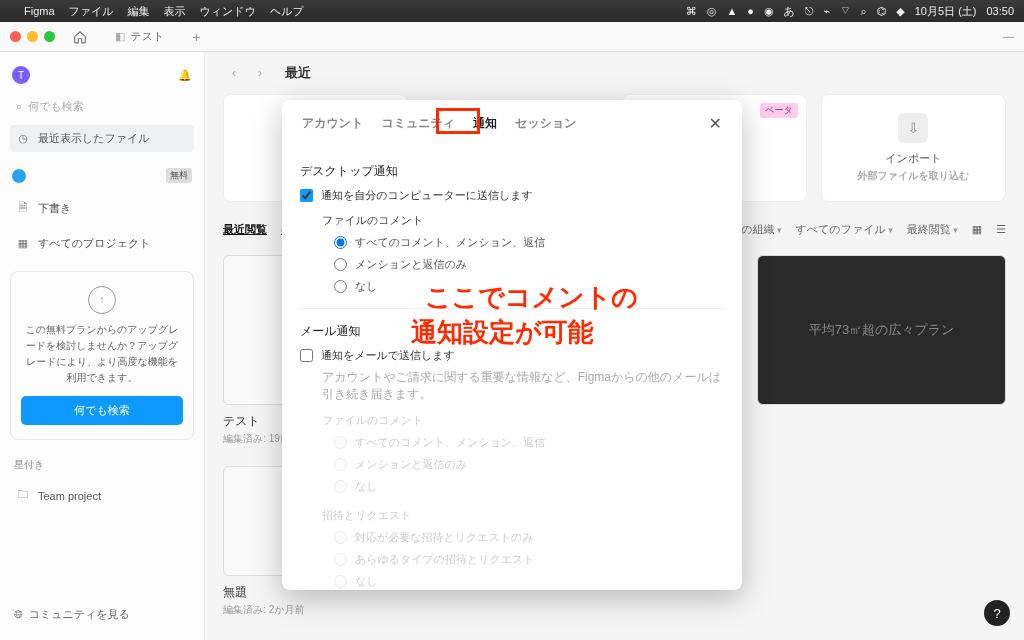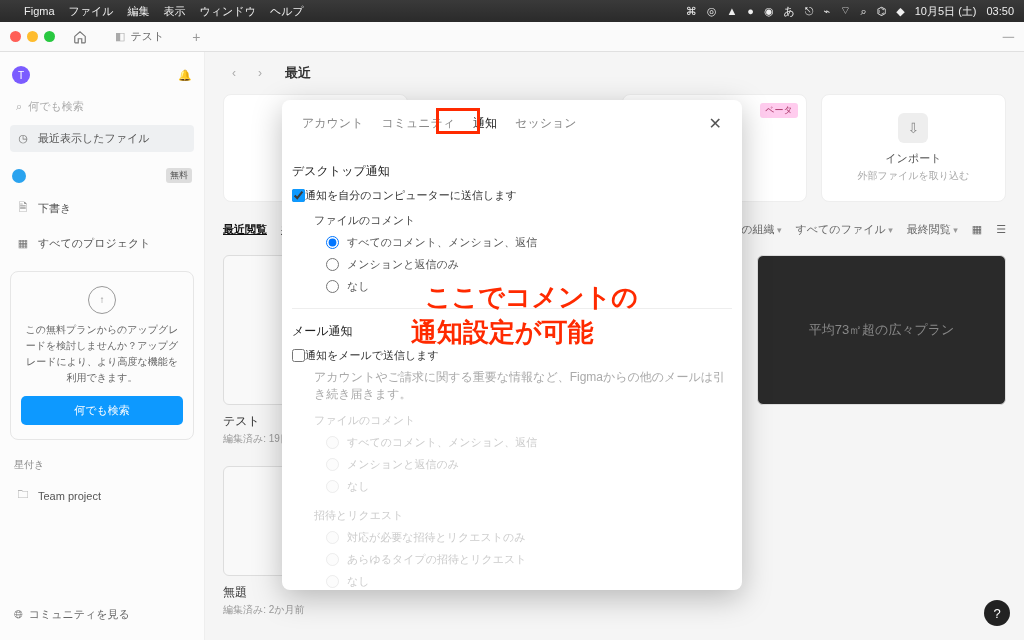--- a/index.html
+++ b/index.html
@@ -35,45 +35,45 @@
 .sidebar .section-label { color:#888; font-size:10px; margin-top:10px; padding:2px 4px; }
 .sidebar .footer { margin-top:auto; padding:8px 4px; color:#666; display:flex; align-items:center; gap:6px; }
 
 .main { flex:1; background:#f5f5f5; padding: 10px 18px; overflow:hidden; position:relative; }
 .main .top { display:flex; align-items:center; gap:14px; color:#777; font-size:12px; margin-bottom:10px; }
 .main .top .nav { display:flex; gap:4px; }
 .main .top .nav span { width:22px;height:22px;display:flex;align-items:center;justify-content:center;border-radius:4px;color:#aaa; }
 .cards { display:flex; gap:14px; }
 .card { flex:1; background:#fff; border:1px solid #eee; border-radius:8px; padding:18px 10px; text-align:center; font-size:11px; color:#555; }
 .card .ic { width:30px;height:30px;border-radius:6px;background:#eee;margin:0 auto 8px;display:flex;align-items:center;justify-content:center;color:#888;font-size:14px; }
-.card .sub { color:#aaa; font-size:10px; margin-top:3px; }
+.card .sub { color:#aaa; font-size:10px; margin-top:3px;font-weight:bold; }
 .card .tag { position:absolute; font-size:9px; background:#fce; color:#a36; padding:1px 5px; border-radius:3px; }
 .filterbar { margin-top:16px; display:flex; align-items:center; gap:14px; font-size:11px; color:#555; }
 .filterbar .tab-f { padding:4px 0;text-decoration:underline; }
 .filterbar .tab-f.active { color:#111; font-weight:600; }
 .filterbar .right-f { margin-left:auto; display:flex; gap:14px; align-items:center; color:#666; }
 .filterbar .drop::after { content:" ▾"; color:#999; font-size:9px; }
 .files { display:flex; gap:18px; margin-top:14px; }
 .file { width:260px; }
 .file .thumb { width:100%; height:150px; background:#2a2a2a; border-radius:6px; border:1px solid #ddd; }
 .file .thumb.light { background:#f9f9f9; }
 .file .name { font-size:12px; margin-top:8px; color:#333; }
 .file .meta { font-size:10px; color:#999; margin-top:2px; }
 
 
 .overlay { position:absolute; inset:52px 0 0 0; background:rgba(0,0,0,0); display:flex; justify-content:center; }
 .modal { margin-top:48px; width:460px; height:490px; background:#fff; border-radius:8px; box-shadow:0 8px 30px rgba(0,0,0,0.25); overflow:hidden; display:flex; flex-direction:column; }
 .modal .tabs { display:flex; align-items:center; gap:18px; padding:14px 20px; font-size:12px; color:#888; position:relative; }
-.modal .tabs .mt { cursor:pointer; }
+.modal .tabs .mt { cursor:pointer;font-weight:bold; }
 .modal .tabs .mt.active { color:#222; }
 .modal .tabs .hl { position:absolute; border:3px solid #ff2a00; width:44px; height:26px; left:154px; top:8px; }
 .modal .tabs .close { margin-left:auto; font-size:16px; color:#555; cursor:pointer; }
-.modal .body { padding: 6px 10px 20px; font-size:12px; color:#333; overflow-y:auto; flex:1; }
+.modal .body { padding: 6px 18px 20px; font-size:12px; color:#333; overflow-y:auto; flex:1; }
 .sec-title { font-size:12px; color:#222; margin:10px 0 8px; }
-.chk-row { display:flex; align-items:center; gap:0; font-size:11px; margin:6px 0; }
+.chk-row { display:flex; align-items:center; gap:8px; font-size:11px; margin:6px 0; }
 .chk-row input { accent-color:#0d99ff; }
 .sub-title { font-size:11px; color:#444; margin:10px 0 6px 22px; }
 .radio-group { margin-left:34px; }
 .radio-row { display:flex; align-items:center; gap:8px; font-size:11px; color:#555; margin:7px 0; }
 .radio-row input { width:13px; height:13px; }
 .radio-row.disabled { color:#ccc; }
 .radio-row.disabled input { opacity:0.4; }
 .sub-note { font-size:12px; color:#aaa; margin:2px 0 8px 22px; line-height:1.4; }
 .divider { height:1px; background:#eee; margin:14px 0; }
 

